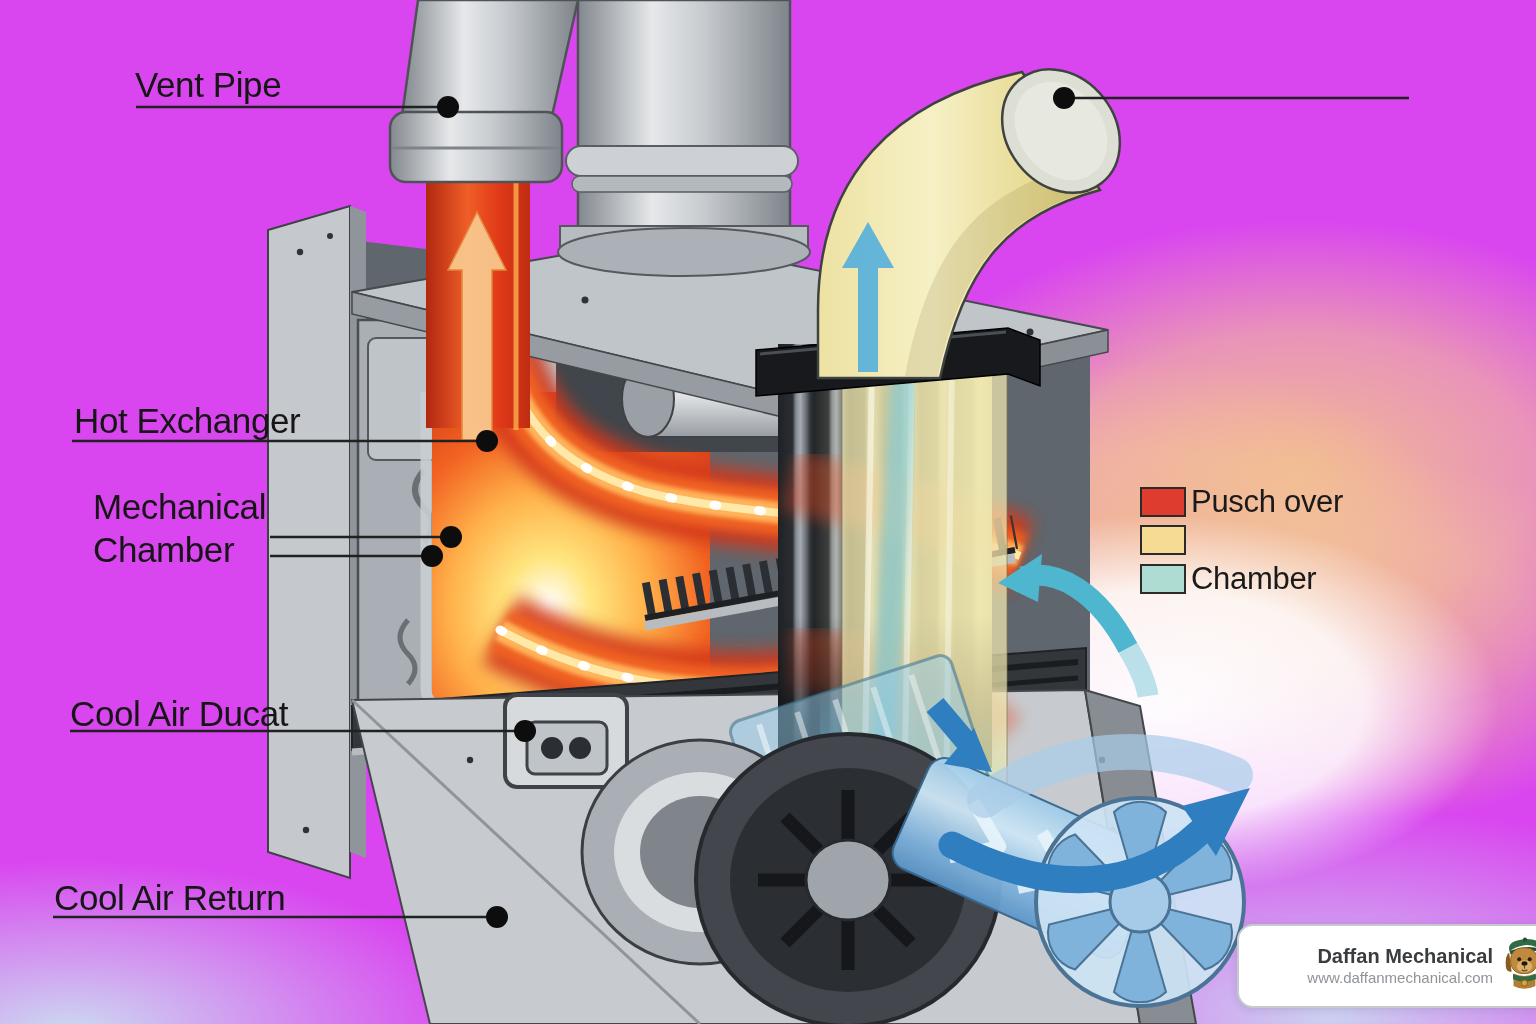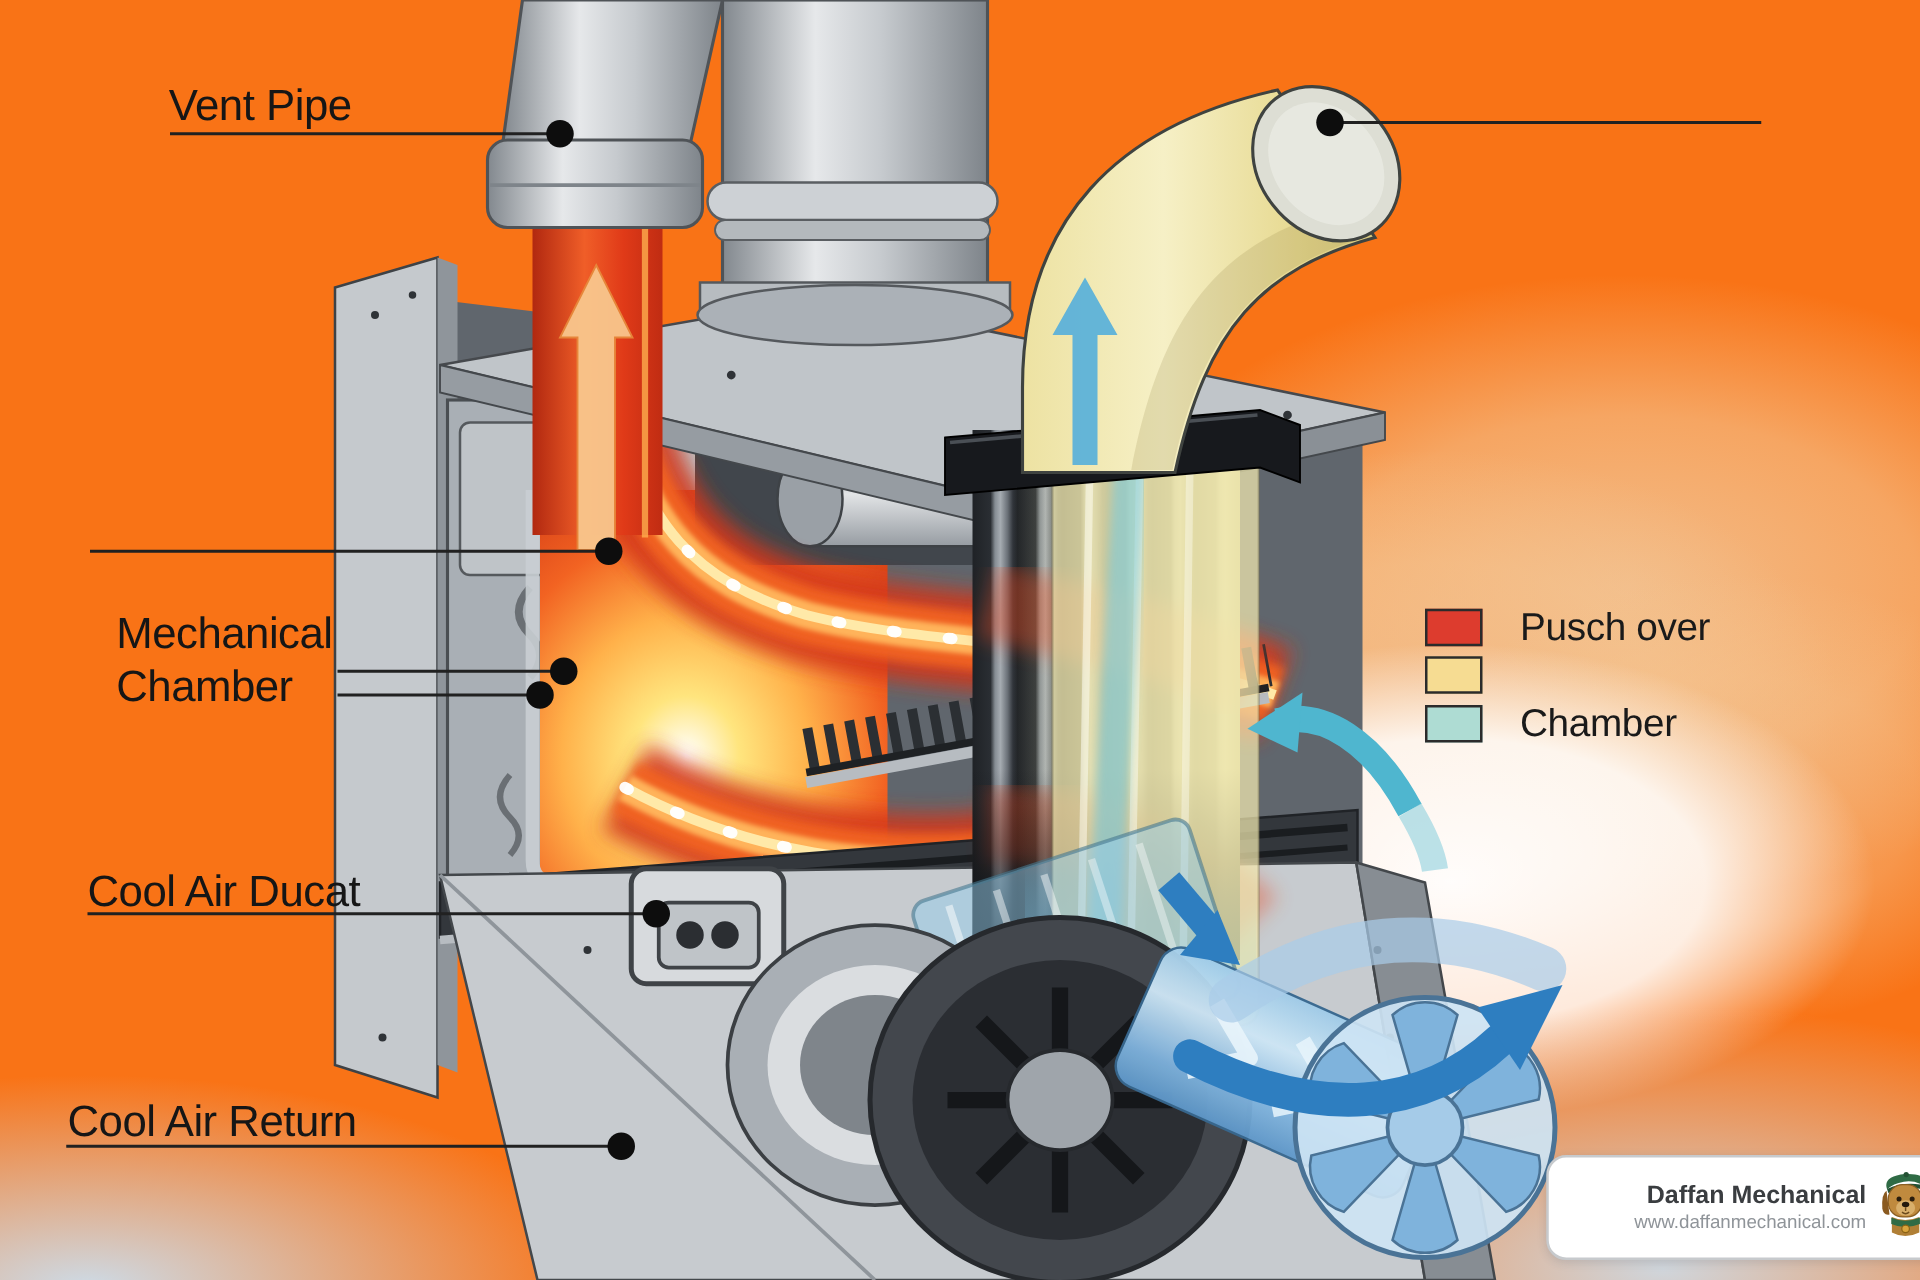--- a/index.html
+++ b/index.html
@@ -1,31 +1,31 @@
 <!DOCTYPE html>
 <html><head>
 <meta charset="utf-8">
 <style>
   html,body{margin:0;padding:0;background:#ffffff;}
   .stage{
-    position:relative;width:1536px;height:1024px;overflow:hidden;background:#f97316;
+    position:relative;width:1536px;height:1024px;overflow:hidden;background:#d946ef;
     font-family:"Liberation Sans", sans-serif;
   }
   .stage svg.art{position:absolute;left:0;top:0;}
   .label{
     position:absolute;
     font:400 35px/1.22 "Liberation Sans", sans-serif;
     color:#161616;letter-spacing:-0.4px;white-space:nowrap;
   }
   .label.wrap{white-space:normal;width:205px;}
   .legend{
     position:absolute;left:1140px;top:486px;
     display:flex;flex-direction:column;gap:8px;
   }
-  .legend-row{display:flex;align-items:flex-end;gap:30px;}
+  .legend-row{display:flex;align-items:flex-end;gap:5px;}
   .swatch{width:46px;height:30px;border:2px solid #2b2b2b;box-sizing:border-box;flex:0 0 auto;}
   .sw-0{background:#DD3C2E;}
   .sw-1{background:#F6DC92;}
   .sw-2{background:#AEDCD3;}
   .legend-label{font:400 31px/1 "Liberation Sans", sans-serif;color:#1a1a1a;letter-spacing:-0.3px;}
   .watermark{
     position:absolute;left:1237px;top:924px;width:322px;height:84px;box-sizing:border-box;
     background:#ffffff;border:2px solid #c7cacd;border-radius:16px;
     box-shadow:0 2px 8px rgba(40,60,80,.15);
     display:flex;align-items:center;justify-content:flex-end;gap:10px;padding:8px 12px 8px 8px;
@@ -344,20 +344,21 @@
       <circle cx="1064" cy="98" r="11"></circle>
       <circle cx="487" cy="441" r="11"></circle>
       <circle cx="451" cy="537" r="11"></circle>
       <circle cx="432" cy="556" r="11"></circle>
       <circle cx="525" cy="731" r="11"></circle>
       <circle cx="497" cy="917" r="11"></circle>
     </g>
   </svg>
 
   <div class="label" style="left:135px;top:64px;">Vent Pipe</div>
+  <div class="label" style="left:74px;top:400px;">Hot Exchanger</div>
   <div class="label wrap" style="left:93px;top:486px;">Mechanical Chamber</div>
   <div class="label" style="left:70px;top:693px;">Cool Air Ducat</div>
   <div class="label" style="left:54px;top:877px;">Cool Air Return</div>
 
   <div class="legend">
     <div class="legend-row">
       <span class="swatch sw-0"></span>
       <span class="legend-label">Pusch over</span>
     </div>
     <div class="legend-row">

